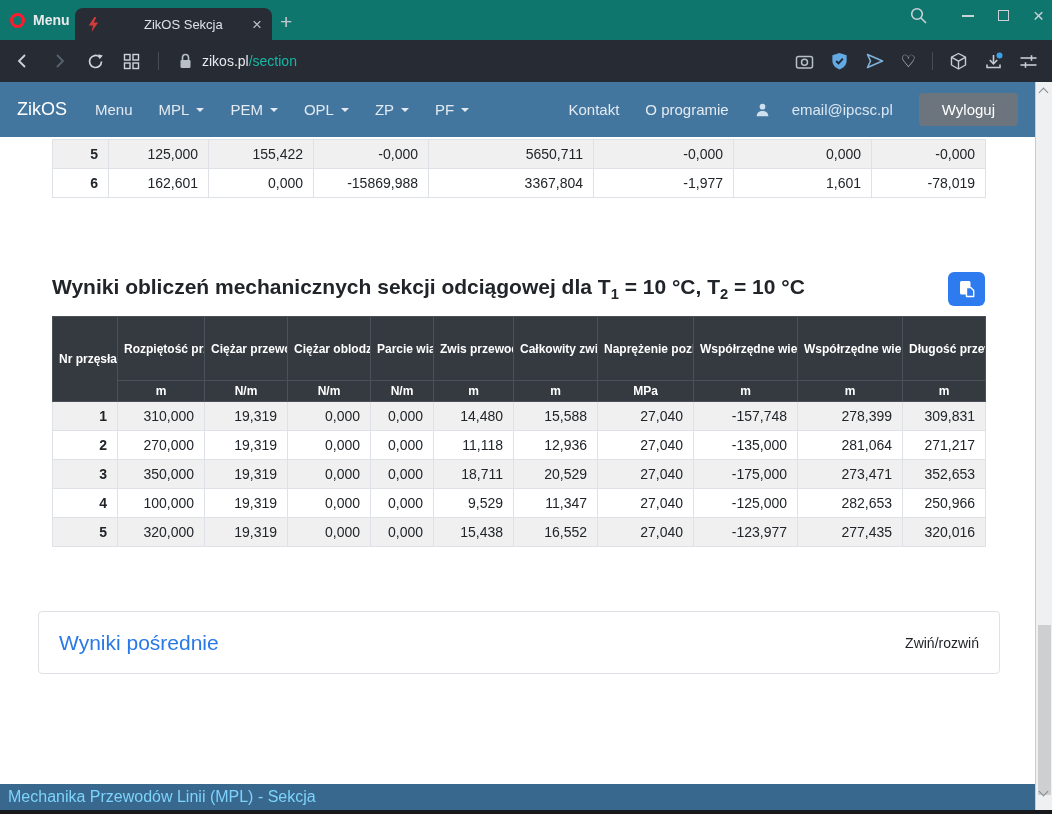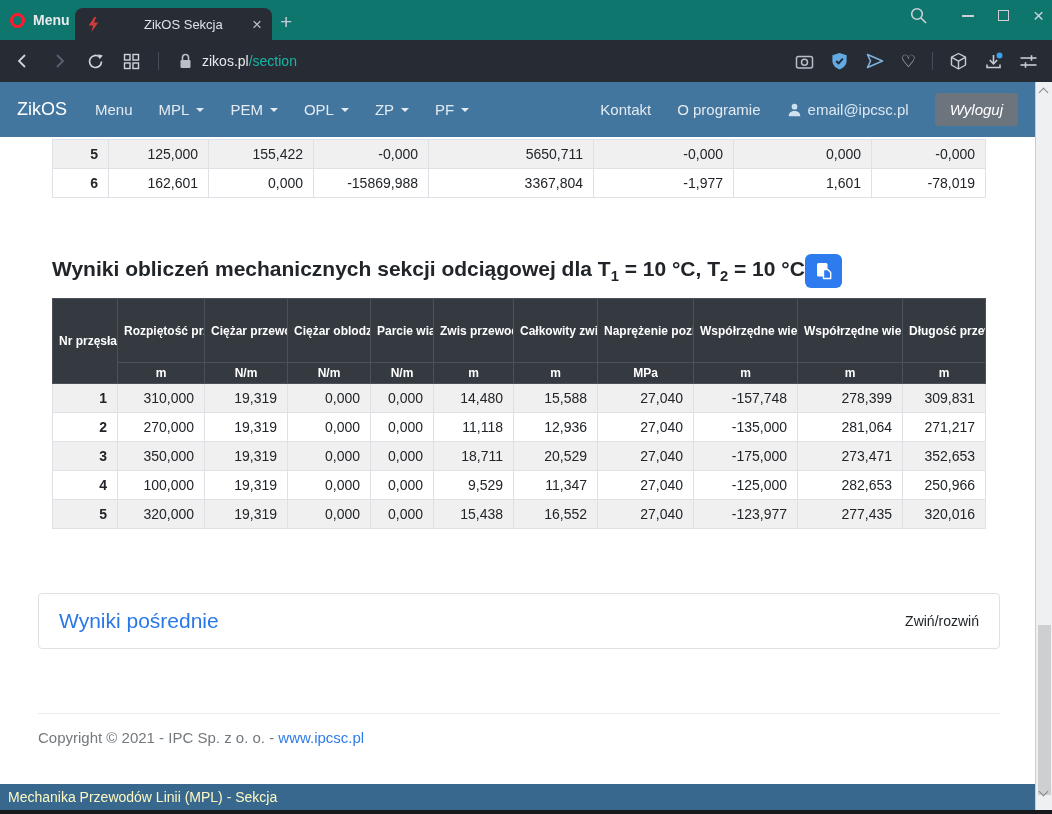--- a/index.html
+++ b/index.html
@@ -28,47 +28,47 @@
   .url .path { color:#14b8a6; }
   .addr-right { margin-left:auto; display:flex; align-items:center; gap:16px; padding-right:14px; }
 
   
   .navbar { position:absolute; top:82px; left:0; width:1035px; height:55px; background:#43769f; display:flex; align-items:center; padding:0 17px; color:#fff; }
   .brand { font-size:18px; color:#fff; margin-right:28px; }
   .nav-items { display:flex; align-items:center; gap:26px; }
   .nav-item { color:rgba(255,255,255,.85); font-size:15px; cursor:pointer; display:flex; align-items:center; }
   .caret { display:inline-block; margin-left:7px; border-left:4px solid transparent; border-right:4px solid transparent; border-top:4px solid rgba(255,255,255,.85); }
   .nav-right { margin-left:auto; display:flex; align-items:center; gap:26px; }
-  .user-chip { display:flex; align-items:center; gap:6px; color:#dbe7f2; font-size:15px; }
-  .logout-btn { background:#6c757d; color:#fff; border:none; font-size:15px; padding:8px 15px; border-radius:4px; font-family:inherit; cursor:pointer;font-style:italic; }
+  .user-chip { display:flex; align-items:center; gap:22px; color:#dbe7f2; font-size:15px; }
+  .logout-btn { background:#6c757d; color:#fff; border:none; font-size:15px; padding:8px 23px; border-radius:4px; font-family:inherit; cursor:pointer; }
 
   
   .page { position:absolute; top:137px; left:0; width:1035px; height:647px; background:#fff; overflow:hidden; }
   .data-table { border-collapse:collapse; table-layout:fixed; width:933px; font-size:14px; color:#212529; }
   .data-table th, .data-table td { border:1px solid #dee2e6; padding:6px 10px; text-align:right; white-space:nowrap; overflow:hidden; font-weight:normal; }
   .data-table tbody th { font-weight:bold; }
   .data-table tbody tr.striped { background:#f0f0f0; }
   .data-table thead th { background:#343a40; color:#fff; border-color:#4a5158; font-size:12px; font-weight:bold; text-align:center; vertical-align:middle; padding:4px 6px; }
   .data-table thead tr.units th { padding:3px 6px; }
   .data-table thead tr.names th { height:64px; }
   .top-table-wrap { margin:2px 50px 0 52px; }
-  .heading-row { margin:55px 50px 0 52px; height:36px; display:flex; align-items:center; }
+  .heading-row { margin:73px 50px 0 52px; height:36px; display:flex; align-items:center; justify-content:space-between; }
   .heading { font-size:21px; font-weight:600; color:#212529; }
   .heading sub { font-size:70%; }
   .copy-btn { width:37px; height:34px; background:#2e7bf0; border:none; border-radius:6px; display:flex; align-items:center; justify-content:center; cursor:pointer; }
   .results-wrap { margin:9px 50px 0 52px; }
-  .card { margin:64px 35px 0 38px; border:1px solid #dee2e6; border-radius:4px; height:56px; display:flex; align-items:center; justify-content:space-between; padding:0 20px;text-align:right; }
+  .card { margin:64px 35px 0 38px; border:1px solid #dee2e6; border-radius:4px; height:63px; display:flex; align-items:center; justify-content:space-between; padding:0 20px;text-align:right; }
   .card-title { color:#2878e8; font-size:21px; font-weight:500; cursor:pointer; }
   .card-toggle { color:#212529; font-size:14px; cursor:pointer; }
   .footer { margin:64px 35px 0 38px; border-top:1px solid #e9ecef; padding-top:15px; }
   .footer-text { color:#74797e; font-size:15px; }
   .footer-text a { color:#2f7cea; text-decoration:none; }
 
   
-  .statusbar { position:absolute; top:784px; left:0; width:1035px; height:26px; background:#38688e; color:#fef9c3; font-size:14px; line-height:26px; padding-left:8px; }
+  .statusbar { position:absolute; top:784px; left:0; width:1035px; height:26px; background:#38688e; color:#7dd3fc; font-size:16px; line-height:26px; padding-left:8px; }
   .bottom-strip { position:absolute; top:810px; left:0; width:1052px; height:4px; background:#17191c; }
 
   
   .scrollbar { position:absolute; top:82px; right:0; width:17px; height:728px; background:#eef0f1; border-left:1px solid rgba(0,0,0,.15); }
   .sb-thumb { position:absolute; left:2px; top:543px; width:13px; height:170px; background:#cdcfd1; }
   .sb-arrow { position:absolute; left:4px; width:8px; height:8px; }
   .sb-arrow span { position:absolute; left:0; top:2px; width:7px; height:7px; border-left:1.6px solid #85898f; border-top:1.6px solid #85898f; }
   .sb-up { top:5px; } .sb-up span { transform:rotate(45deg); }
   .sb-down { top:708px; } .sb-down span { transform:rotate(225deg); top:-2px; }
 
@@ -377,23 +377,20 @@
             </tr>
           </tbody>
       </table>
     </div>
 
     <div class="card">
       <span class="card-title">Wyniki pośrednie</span>
       <span class="card-toggle">Zwiń/rozwiń</span>
     </div>
 
-    <div class="footer">
-      <span class="footer-text"><span>Copyright © 2021 - IPC Sp. z o. o. - </span><a href="#">www.ipcsc.pl</a></span>
-    </div>
 
   </div>
 
   <div class="statusbar"><span>Mechanika Przewodów Linii (MPL) - Sekcja</span></div>
   <div class="bottom-strip"></div>
 
   <div class="scrollbar">
     <div class="sb-arrow sb-up">
         <span></span>
       </div>

